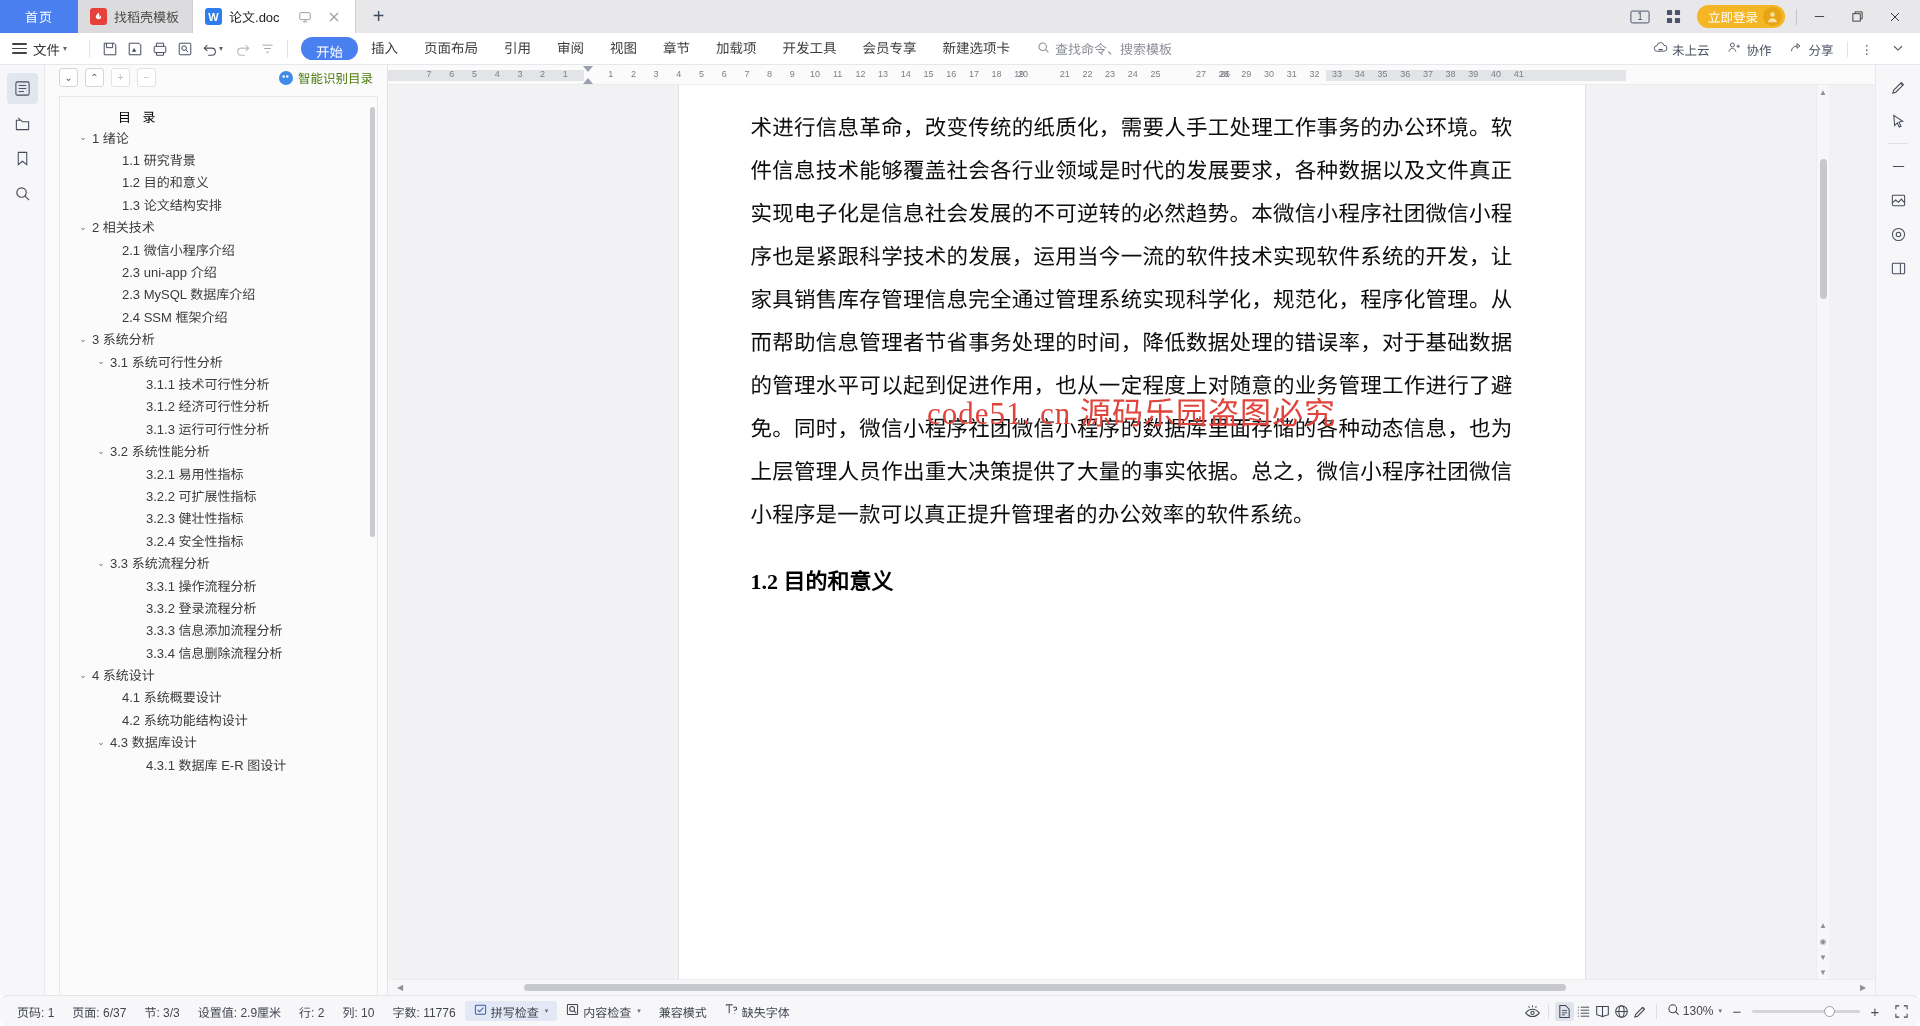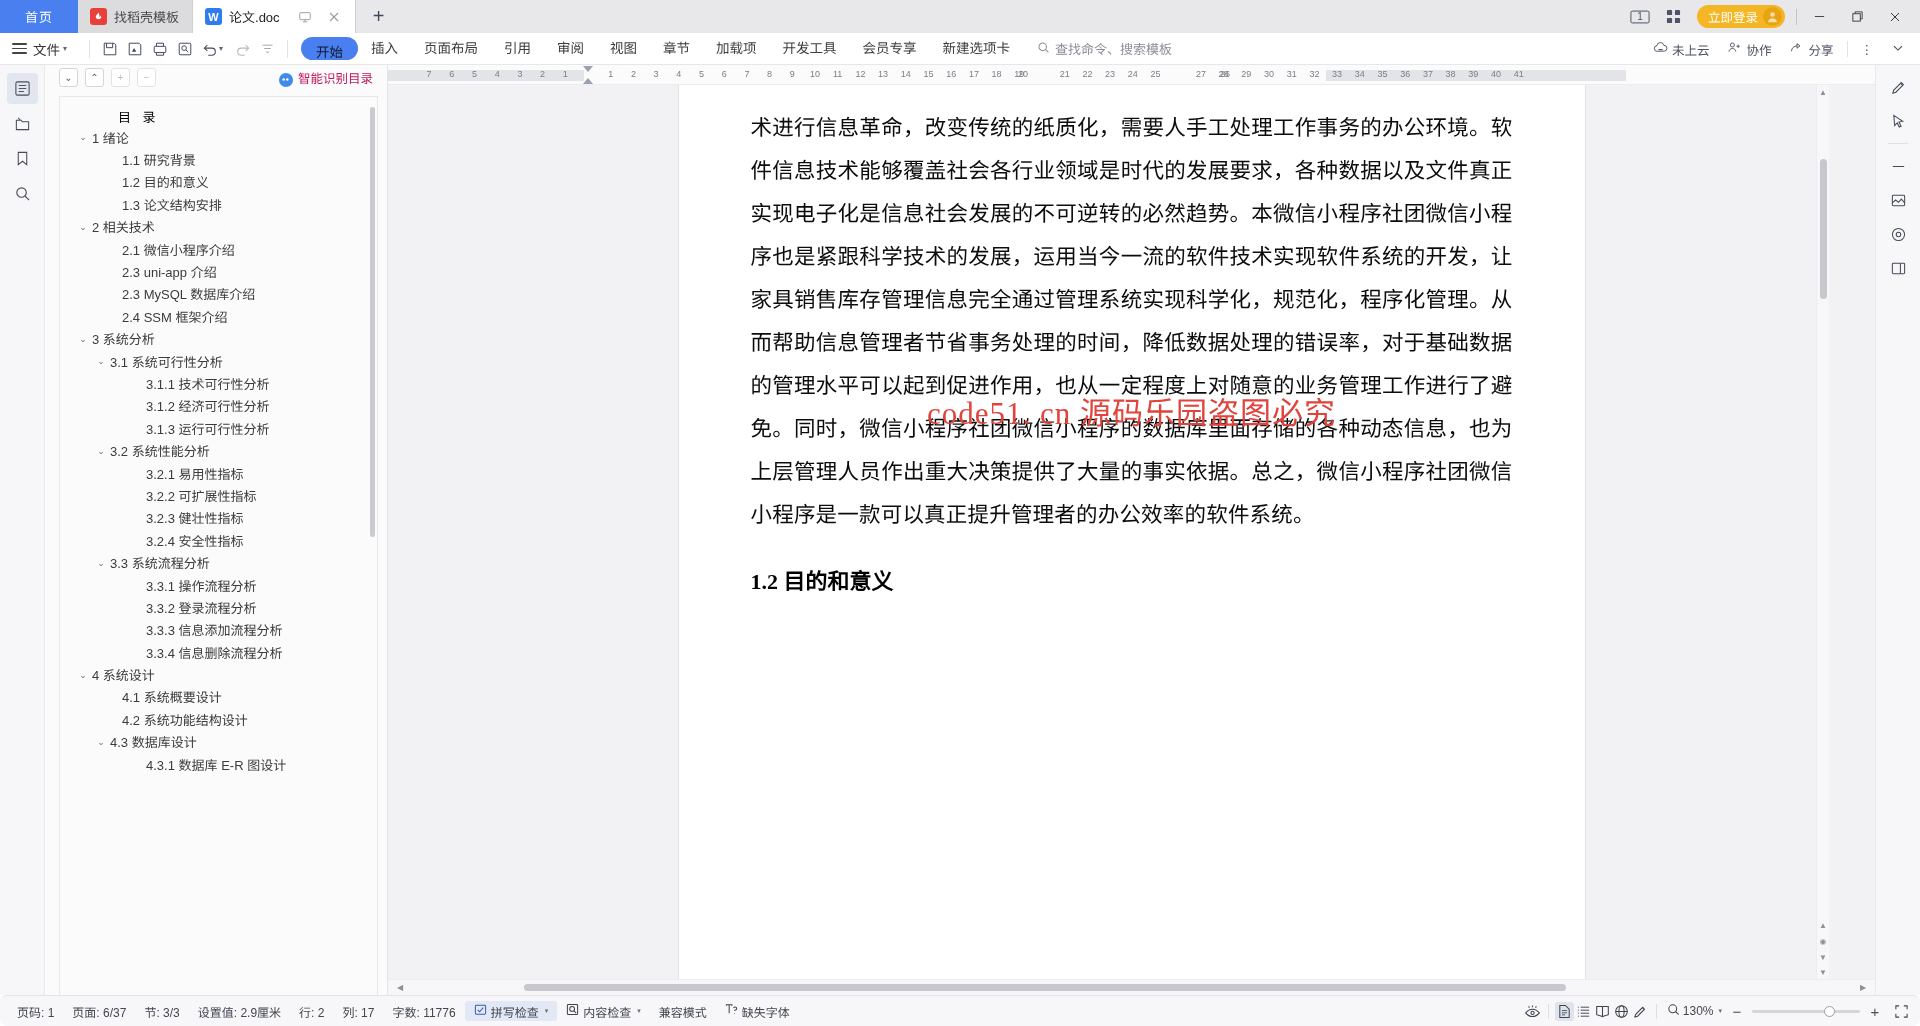--- a/index.html
+++ b/index.html
@@ -109,21 +109,21 @@
     color:#41485a;
   }
   .rb-caret { font-size:8px; color:#666; margin-left:-3px; width:11px; display:flex;align-items:center;}
   .rb-tabs { display:flex; align-items:center; margin-left: 6px; }
   .rb-tab {
     font-size: 13.5px; color: #3c3c3c;
     padding: 0 13px; height: 23px; line-height: 23px;
     border-radius: 12px;
     white-space: nowrap;
   }
-  .rb-tab.active { background:#4a7ff0; color:#0f172a; padding: 4px 15px; }
+  .rb-tab.active { background:#4a7ff0; color:#ffffff; padding: 4px 15px; }
   .rb-search {
     display:flex; align-items:center; gap:5px;
     font-size:13px; color:#8b8e96; margin-left: 14px; white-space:nowrap;
   }
   .rb-right {
     position:absolute; right: 6px; top:0; height:32px;
     display:flex; align-items:center; gap:0;
   }
   .rb-rbtn {
     display:flex; align-items:center; gap:4px;
@@ -168,22 +168,22 @@
     padding: 3px 14px 9px 14px;
     gap: 7px;
   }
   .np-tbtn {
     width:19px;height:19px;border:1px solid #d3d5da;border-radius:3px;
     display:flex;align-items:center;justify-content:center;
     color:#5c6170; font-size:10px; background:#fff;
   }
   .np-tbtn.pale { color:#bcbfc6; border-color:#e0e2e6;}
   .np-smart {
-    margin-left:auto; display:flex;align-items:flex-end;gap:5px;
-    font-size:12.5px;color:#be185d;
+    margin-left:auto; display:flex;align-items:center;gap:5px;
+    font-size:12.5px;color:#4d7c0f;
   }
   .np-smart-ico { width:14px;height:14px;border-radius:50%;background:#3f8bea;display:flex;align-items:center;justify-content:center;}
   .toc {
     flex:1 1 auto; margin: 0 9px 0 14px;
     border:1px solid #e6e7ea; border-bottom:none;
     background:#fbfbfc;
     overflow:hidden; position:relative;
     padding: 10px 0 0 0;
   }
   .toc-inner { padding-left: 12px; }
@@ -806,21 +806,21 @@
     </div>
   </div>
 </div>
 
 <div class="status">
   <div class="st-item">页码: 1</div>
   <div class="st-item">页面: 6/37</div>
   <div class="st-item">节: 3/3</div>
   <div class="st-item">设置值: 2.9厘米</div>
   <div class="st-item">行: 2</div>
-  <div class="st-item">列: 17</div>
+  <div class="st-item">列: 10</div>
   <div class="st-item">字数: 11776</div>
 
   <div class="st-item hl">
     <span>
       <svg width="13" height="13" viewBox="0 0 14 14" fill="none" stroke="#3d5ca8" stroke-width="1.1">
           <rect x="1.5" y="2.5" width="11" height="9.5" rx="1"></rect>
           <path d="M4 7.4l2 2 4-4.4"></path>
         </svg>
     </span>
     <span>拼写检查</span>

